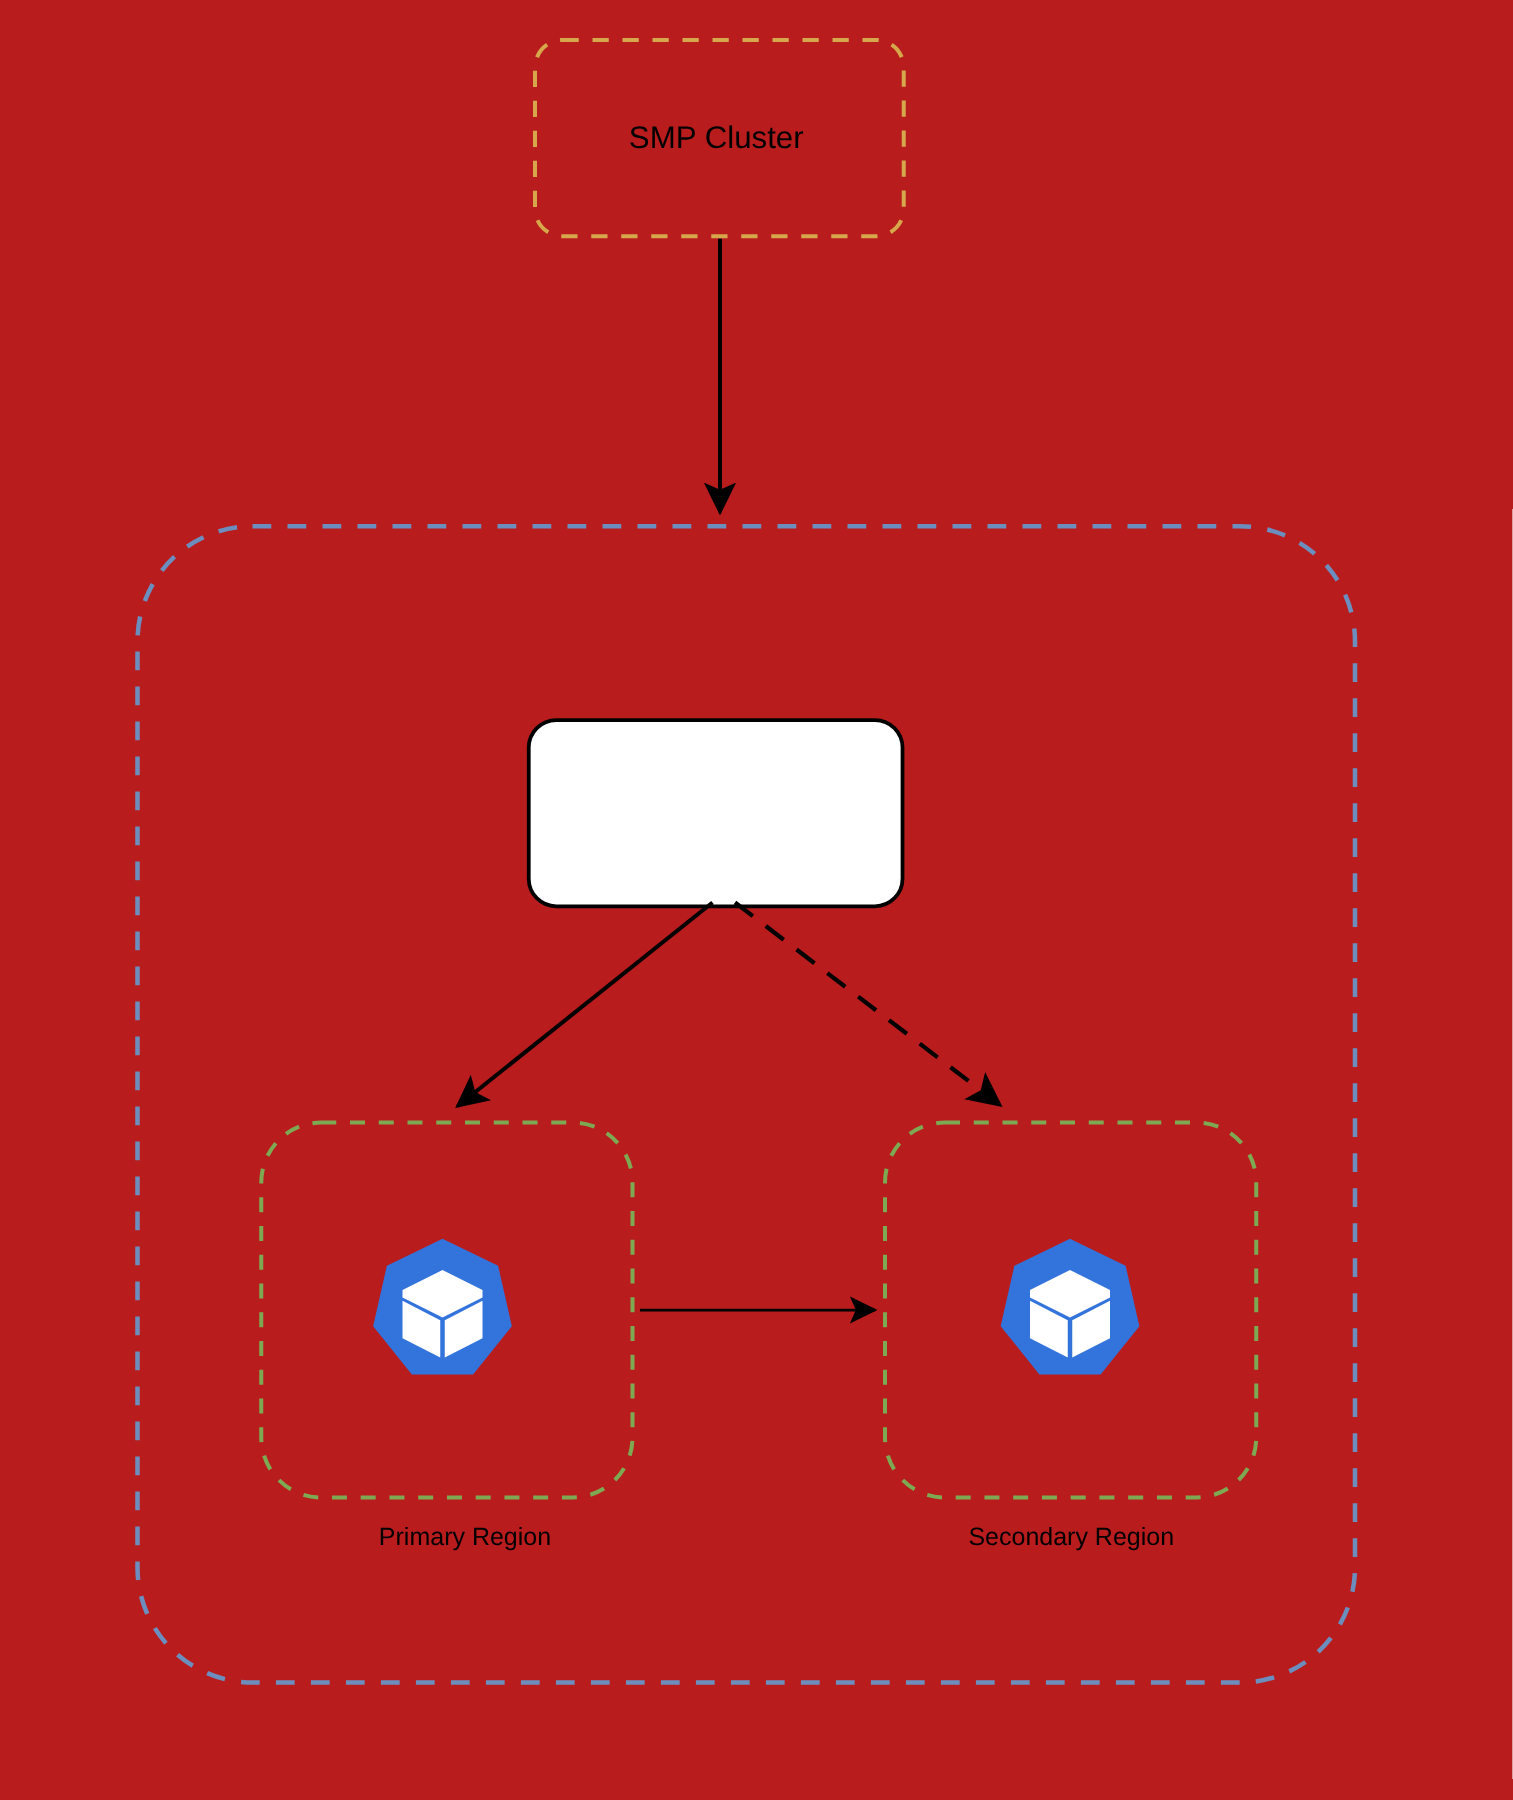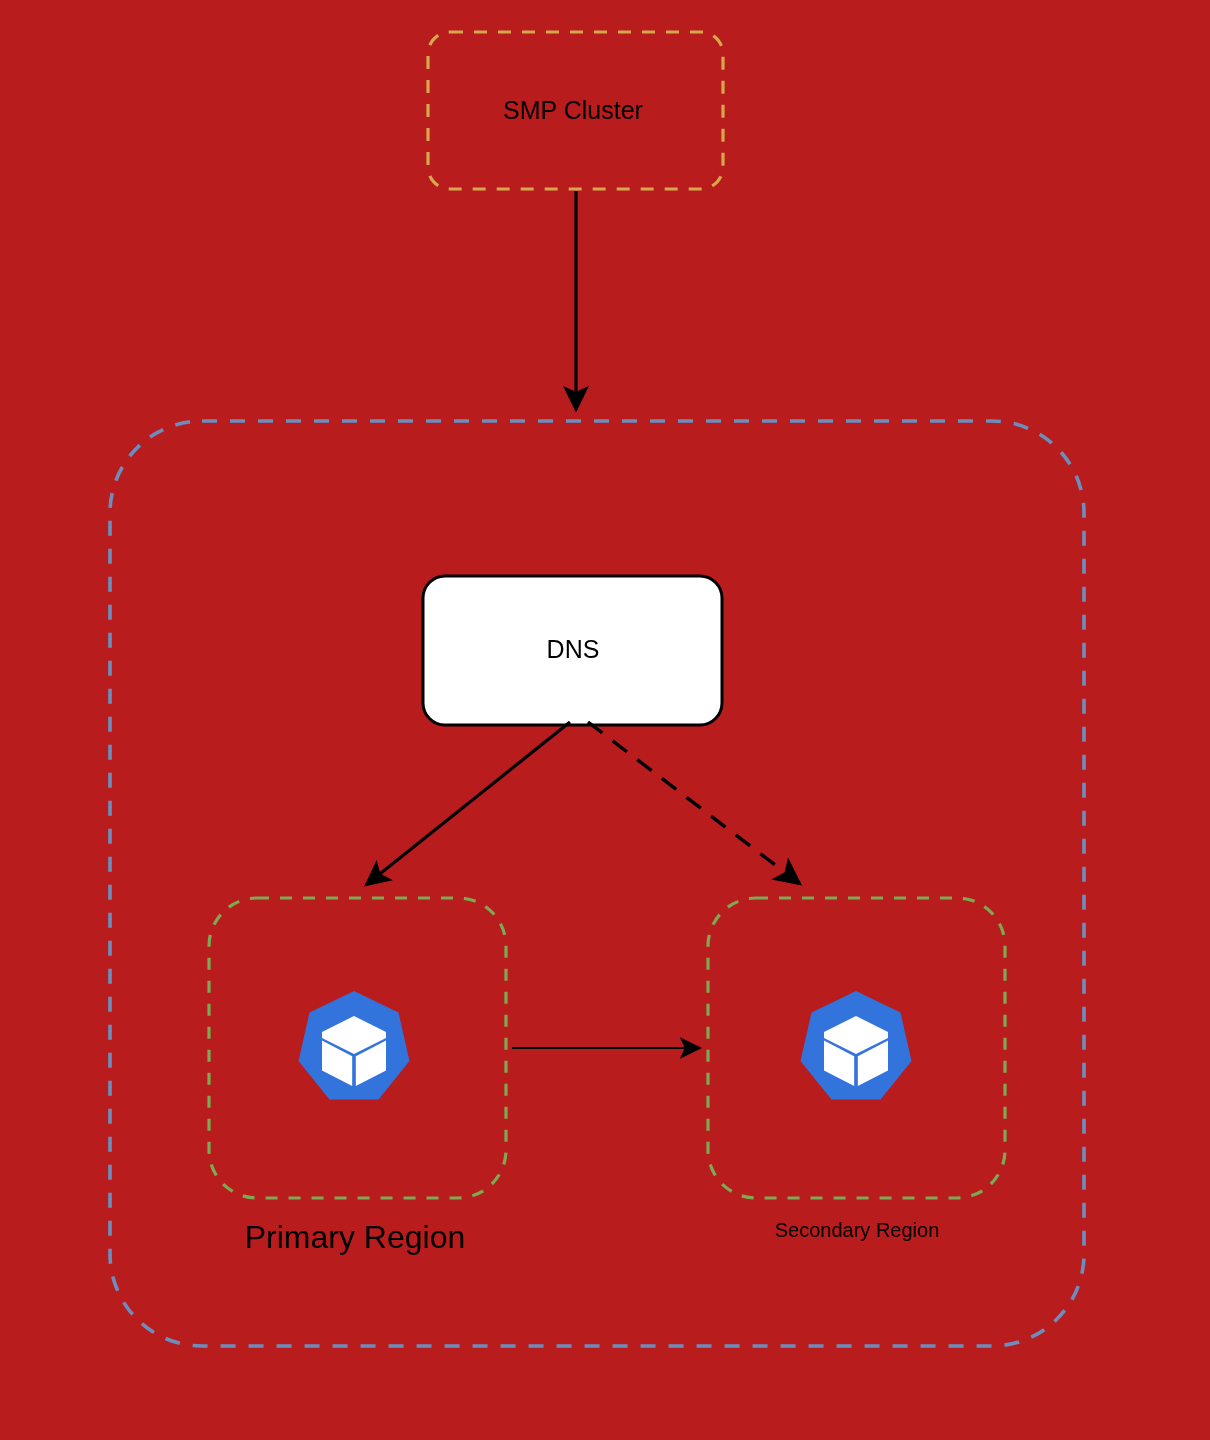--- a/index.html
+++ b/index.html
@@ -40,24 +40,24 @@
     width: 300px;
     font-size: 25px;
   }
   #dns-label {
     left: 423px;
     top: 635px;
     width: 300px;
     font-size: 25px;
   }
   #primary-region-label {
-    left: 205px;
+    left: 222px;
     top: 1219px;
     width: 300px;
-    font-size: 32px;
+    font-size: 20px;
   }
   #secondary-region-label {
     left: 708px;
     top: 1219px;
     width: 298px;
     font-size: 20px;
   }
   .k8s-logo {
     position: absolute;
     width: 120px;
@@ -115,19 +115,18 @@
 
   <svg class="k8s-logo" id="secondary-k8s-logo" viewBox="0 0 120 120" xmlns="http://www.w3.org/2000/svg">
     <path d="M60 3 L104.5 24.6 L115.5 73 L84.5 111.5 L35.5 111.5 L4.5 73 L15.5 24.6 Z" fill="#3373dc"></path>
     <path d="M60 28 L92 44 L92 50 L60 66 L28 50 L28 44 Z" fill="#ffffff"></path>
     <path d="M28 52.5 L58.2 68.2 L58.2 98 L28 82.5 Z" fill="#ffffff"></path>
     <path d="M92 52.5 L61.8 68.2 L61.8 98 L92 82.5 Z" fill="#ffffff"></path>
   </svg>
 
   <div class="node-label" id="smp-cluster-label">SMP Cluster</div>
 
-  <div class="node-label" id="dns-label">DNS</div>
 
   <div class="node-label" id="primary-region-label">Primary Region</div>
 
   <div class="node-label" id="secondary-region-label">Secondary Region</div>
 
 </div>
 
 </body></html>

